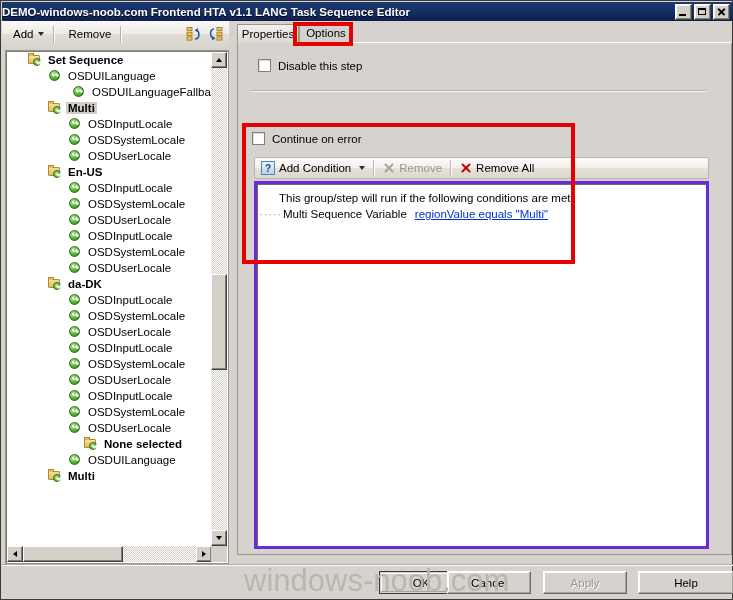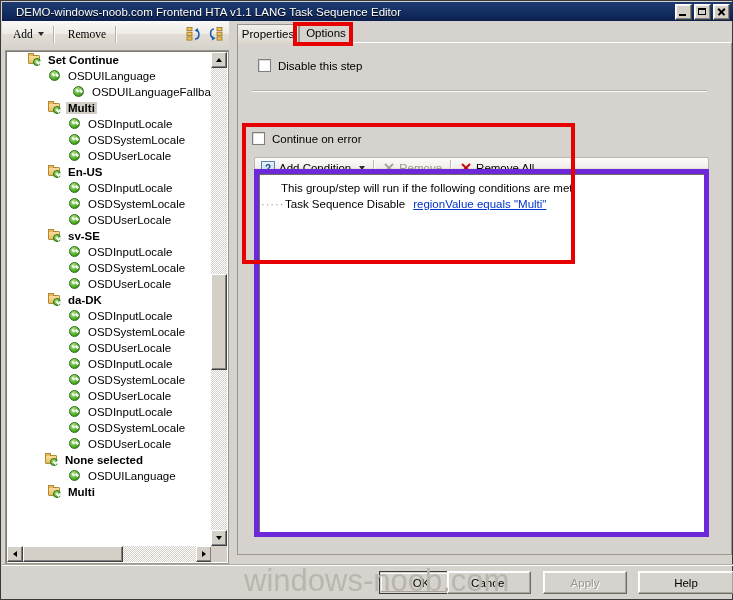--- a/index.html
+++ b/index.html
@@ -10,38 +10,38 @@
     font-size:11px;color:#000;
     -webkit-font-smoothing:none;
   }
   .window{position:relative;width:733px;height:600px;box-sizing:border-box;
     border:1px solid #3a3a3a;background:#d6d3ce;}
 
   
   .titlebar{position:absolute;left:1px;top:1px;width:731px;height:19px;
     background:linear-gradient(to bottom,#1f3a6e 0%,#153064 45%,#0c2050 100%);
     display:flex;align-items:center;}
-  .title-text{color:#fff;font-size:11.5px;font-weight:normal;margin-left:14px;
+  .title-text{color:#fff;font-size:11.5px;font-weight:bold;margin-left:0;
     letter-spacing:0px;white-space:nowrap;text-shadow:0 1px 0 #000;}
   .title-btns{position:absolute;right:3px;top:2px;display:flex;gap:2px;}
   .tbtn{width:15px;height:14px;background:#d4d0c8;border:1px solid #fff;
     border-right-color:#404040;border-bottom-color:#404040;
     box-shadow:inset -1px -1px 0 #808080, inset 1px 1px 0 #f5f5f5;
     position:relative;cursor:pointer;}
   .tbtn i{position:absolute;display:block;background:#000;}
   .tb-min i{left:3px;bottom:3px;width:7px;height:2px;}
   .tb-max i{left:3px;top:3px;width:8px;height:7px;background:none;border:1px solid #000;border-top-width:2px;box-sizing:border-box;}
   .tb-close i.a,.tb-close i.b{left:3px;top:6px;width:9px;height:1.6px;}
   .tb-close i.a{transform:rotate(45deg);}
   .tb-close i.b{transform:rotate(-45deg);}
 
   
   .toolbar{position:absolute;left:1px;top:20px;width:227px;height:26px;
     background:linear-gradient(to bottom,#faf9f7 0%,#eeebe5 50%,#e2ded6 51%,#d9d5cc 100%);
-    display:flex;align-items:center;font-size:11.5px;font-family:Liberation Serif, serif;}
+    display:flex;align-items:center;font-size:11.5px;}
   .tb-item{padding:2px 7px;margin-left:4px;display:flex;align-items:center;gap:5px;cursor:pointer;}
   .caret{width:0;height:0;border-left:3.5px solid transparent;border-right:3.5px solid transparent;
     border-top:4px solid #2b2b2b;}
   .tb-sep{width:1px;height:17px;background:#b6b2a8;margin:0 2px;
     border-right:1px solid #fcfcfc;}
   .tb-icons{position:absolute;right:4px;display:flex;gap:5px;align-items:center;}
   .tbicon{width:17px;height:17px;position:relative;cursor:pointer;}
 
   
   .treepanel{position:absolute;left:4px;top:49px;width:224px;height:514px;
@@ -122,22 +122,22 @@
     border:1px solid #5b82ad;color:#1b4b86;font-weight:bold;font-size:10px;
     display:flex;align-items:center;justify-content:center;box-sizing:border-box;flex:none;}
   .x-icon{position:relative;width:12px;height:12px;flex:none;}
   .x-icon i{position:absolute;left:0;top:5px;width:12px;height:2.2px;background:#c00b0b;border-radius:1px;}
   .x-icon i.a{transform:rotate(45deg);}
   .x-icon i.b{transform:rotate(-45deg);}
   .x-icon.dis i{background:#a9a49c;}
   .dis-text{color:#9a958d;}
 
   
-  .condlist{position:absolute;left:253px;top:168px;width:455px;height:368px;
-    background:#fff;border:5px solid #6d28d9;box-shadow:inset 1px 1px 0 #6f6c65;
+  .condlist{position:absolute;left:253px;top:180px;width:455px;height:368px;
+    background:#fff;border:3px solid #6d28d9;box-shadow:inset 1px 1px 0 #6f6c65;
     box-sizing:border-box;padding:6px 0 0 0;font-size:11.5px;}
   .cl-line{height:16px;display:flex;align-items:center;white-space:nowrap;}
   .cl-line .indent{width:22px;flex:none;}
   .cl-dots{width:26px;flex:none;color:#9d9d9d;letter-spacing:1px;font-size:11px;
     padding-left:2px;box-sizing:border-box;}
   .cl-link{color:#0033cc;text-decoration:underline;cursor:pointer;}
 
   
   .annot{position:absolute;border:4px solid #e60000;box-sizing:border-box;
     pointer-events:none;z-index:40;}
@@ -211,21 +211,21 @@
       </div>
     </div>
   </div>
 
   <div class="treepanel">
     <div class="treeview" id="treeview">
         <div class="trow grp" style="padding-left: 20px;">
           <span class="ico folder">
             <i></i>
           </span>
-          <span class="lbl">Set Continue</span>
+          <span class="lbl">Set Sequence</span>
         </div>
         <div class="trow" style="padding-left: 40px;">
           <span class="ico step"></span>
           <span class="lbl">OSDUILanguage</span>
         </div>
         <div class="trow" style="padding-left: 32px; margin-left: 32px;">
           <span class="ico step"></span>
           <span class="lbl">OSDUILanguageFallback</span>
         </div>
         <div class="trow grp sel" style="padding-left: 40px;">
@@ -257,42 +257,36 @@
           <span class="lbl">OSDInputLocale</span>
         </div>
         <div class="trow" style="padding-left: 60px;">
           <span class="ico step"></span>
           <span class="lbl">OSDSystemLocale</span>
         </div>
         <div class="trow" style="padding-left: 60px;">
           <span class="ico step"></span>
           <span class="lbl">OSDUserLocale</span>
         </div>
+        <div class="trow" style="padding-left: 60px;">
+          <span class="ico step"></span>
+          <span class="lbl">OSDInputLocale</span>
+        </div>
+        <div class="trow" style="padding-left: 60px;">
+          <span class="ico step"></span>
+          <span class="lbl">OSDSystemLocale</span>
+        </div>
+        <div class="trow" style="padding-left: 60px;">
+          <span class="ico step"></span>
+          <span class="lbl">OSDUserLocale</span>
+        </div>
         <div class="trow grp" style="padding-left: 40px;">
           <span class="ico folder">
             <i></i>
           </span>
-          <span class="lbl">sv-SE</span>
-        </div>
-        <div class="trow" style="padding-left: 60px;">
-          <span class="ico step"></span>
-          <span class="lbl">OSDInputLocale</span>
-        </div>
-        <div class="trow" style="padding-left: 60px;">
-          <span class="ico step"></span>
-          <span class="lbl">OSDSystemLocale</span>
-        </div>
-        <div class="trow" style="padding-left: 60px;">
-          <span class="ico step"></span>
-          <span class="lbl">OSDUserLocale</span>
-        </div>
-        <div class="trow grp" style="padding-left: 40px;">
-          <span class="ico folder">
-            <i></i>
-          </span>
           <span class="lbl">da-DK</span>
         </div>
         <div class="trow" style="padding-left: 60px;">
           <span class="ico step"></span>
           <span class="lbl">OSDInputLocale</span>
         </div>
         <div class="trow" style="padding-left: 60px;">
           <span class="ico step"></span>
           <span class="lbl">OSDSystemLocale</span>
         </div>
@@ -317,21 +311,21 @@
           <span class="lbl">OSDInputLocale</span>
         </div>
         <div class="trow" style="padding-left: 60px;">
           <span class="ico step"></span>
           <span class="lbl">OSDSystemLocale</span>
         </div>
         <div class="trow" style="padding-left: 60px;">
           <span class="ico step"></span>
           <span class="lbl">OSDUserLocale</span>
         </div>
-        <div class="trow grp" style="padding-left: 37px;">
+        <div class="trow grp" style="padding-left: 48px; margin-left: 28px;">
           <span class="ico folder">
             <i></i>
           </span>
           <span class="lbl">None selected</span>
         </div>
         <div class="trow" style="padding-left: 60px;">
           <span class="ico step"></span>
           <span class="lbl">OSDUILanguage</span>
         </div>
         <div class="trow grp" style="padding-left: 40px;">
@@ -411,21 +405,21 @@
     </div>
   </div>
 
   <div class="condlist">
     <div class="cl-line">
       <span class="indent"></span>
       <span>This group/step will run if the following conditions are met:</span>
     </div>
     <div class="cl-line">
       <span class="cl-dots">·····</span>
-      <span>Task Sequence Disable</span>
+      <span>Multi Sequence Variable</span>
       <span style="width:8px;"></span>
       <span class="cl-link">regionValue equals "Multi"</span>
     </div>
   </div>
 
   <div class="annot" style="left:292px;top:21px;width:60px;height:24px;"></div>
   <div class="annot" style="left:241px;top:122px;width:333px;height:141px;"></div>
 
   <div class="sep-line"></div>
 

